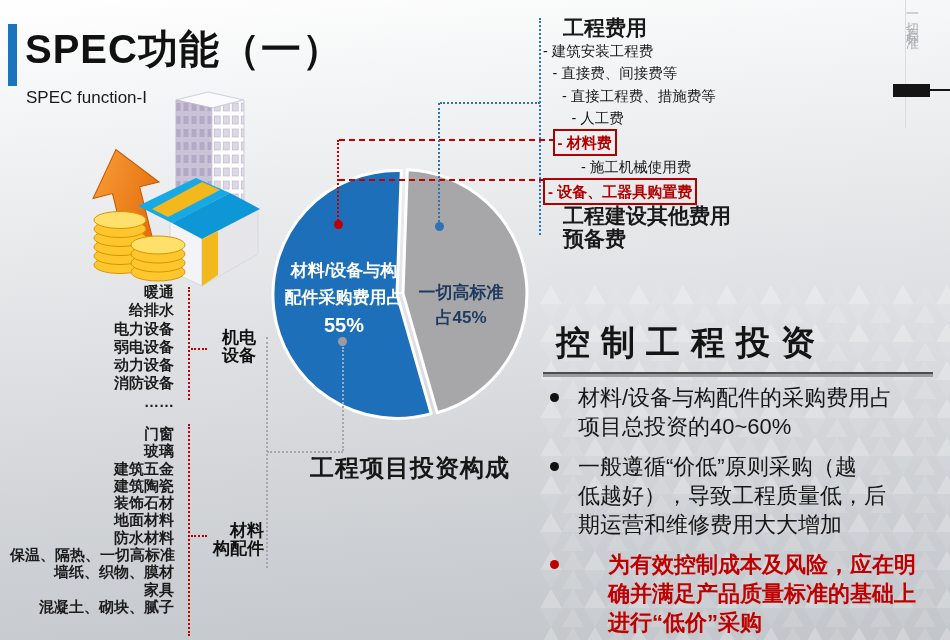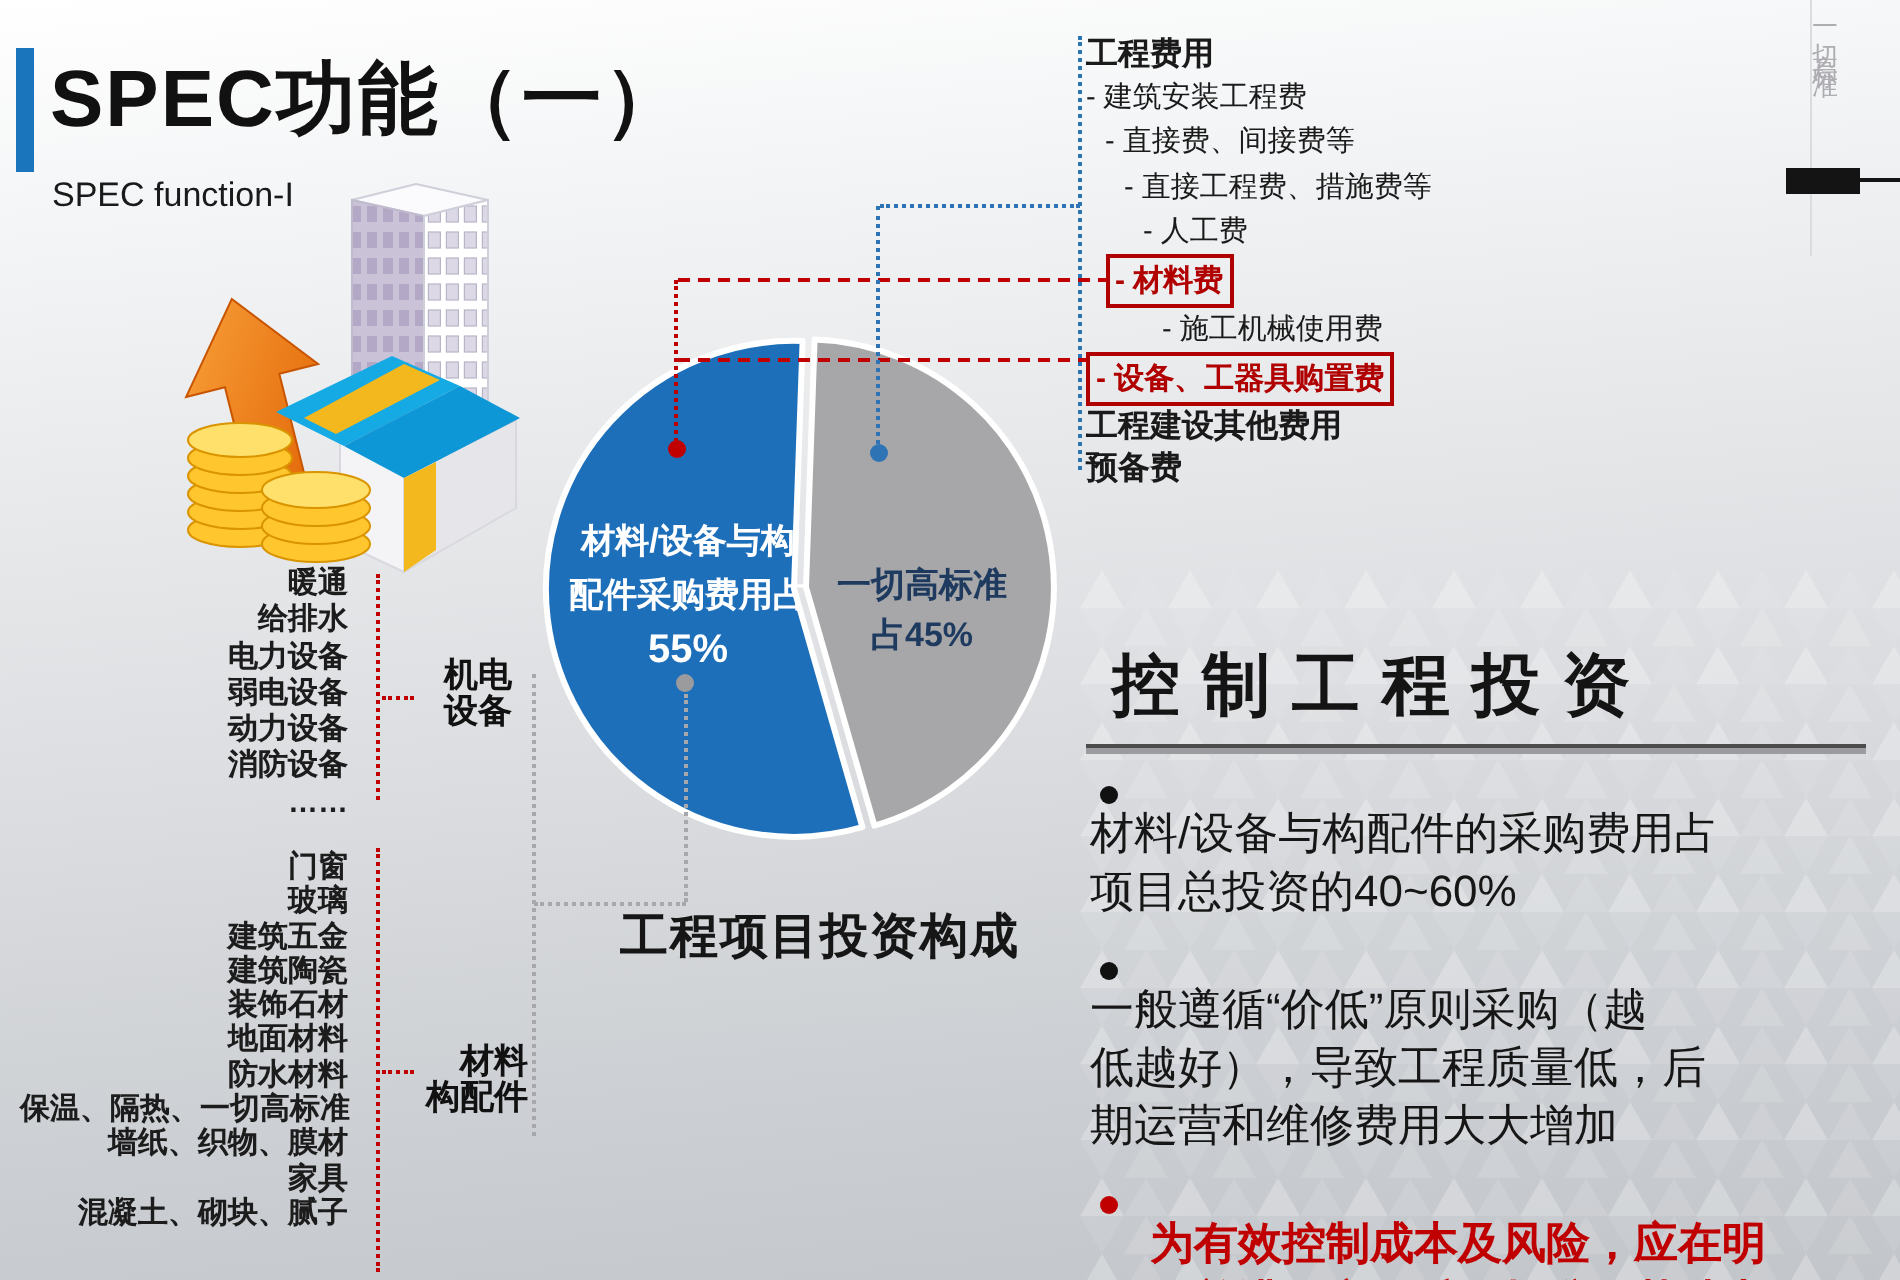--- a/index.html
+++ b/index.html
@@ -40,30 +40,30 @@
   .pie-svg{left:270px;top:164px;z-index:2;}
   .conn{z-index:4;}
   .pie-label-blue{left:276px;top:257px;width:136px;text-align:center;color:#fff;font-weight:bold;font-size:17px;line-height:27px;z-index:7;}
   .pie-pct{font-size:20px;margin-top:1px;}
   .pie-label-gray{left:405px;top:280px;width:112px;text-align:center;color:#1e3a5f;font-weight:bold;font-size:17px;line-height:25px;z-index:7;}
   .caption{left:310px;top:452px;font-size:24px;font-weight:bold;color:#161616;letter-spacing:1px;}
   
   .fee-list{left:543px;top:17px;width:200px;z-index:5;}
   .fee-row{line-height:21.2px;}
   .fee-row span{display:inline-block;font-size:14.5px;color:#1a1a1a;}
-  .fee-row.bold span{font-size:16px;font-weight:bold;}
+  .fee-row.bold span{font-size:21px;font-weight:bold;margin-left:20px;}
   .fee-row.boxed{line-height:23px;}
   .fee-row.boxed span{border:2px solid #B00000;color:#B00000;font-weight:bold;font-size:15px;padding:0 3px;background:rgba(255,255,255,0.0);}
   
   .tri-bg{left:540px;top:285px;z-index:0;opacity:.8;}
   .panel-title{left:556px;top:320px;font-size:34px;font-weight:bold;color:#141414;letter-spacing:11px;z-index:1;}
   .panel-rule-dark{left:543px;top:372px;width:390px;height:2px;background:#4c4c4c;z-index:1;}
   .panel-rule-light{left:543px;top:374px;width:390px;height:3px;background:#9c9ca0;z-index:1;}
   .bullets{left:545px;top:383px;width:398px;z-index:1;}
-  .bullet{display:flex;margin-bottom:11px;flex-direction:column;}
+  .bullet{display:flex;margin-bottom:11px;}
   .bullet-dot{flex:0 0 auto;width:9px;height:9px;border-radius:50%;background:#111;margin:10px 19px 0 5px;}
   .bullet-text{font-size:22px;line-height:29px;color:#161616;}
   .bullet.red .bullet-text{color:#C00000;font-weight:bold;margin-left:30px;}
   .bullet.red .bullet-dot{background:#C00000;}
 </style>
 </head>
 <body>
 
 <div class="slide">
 

